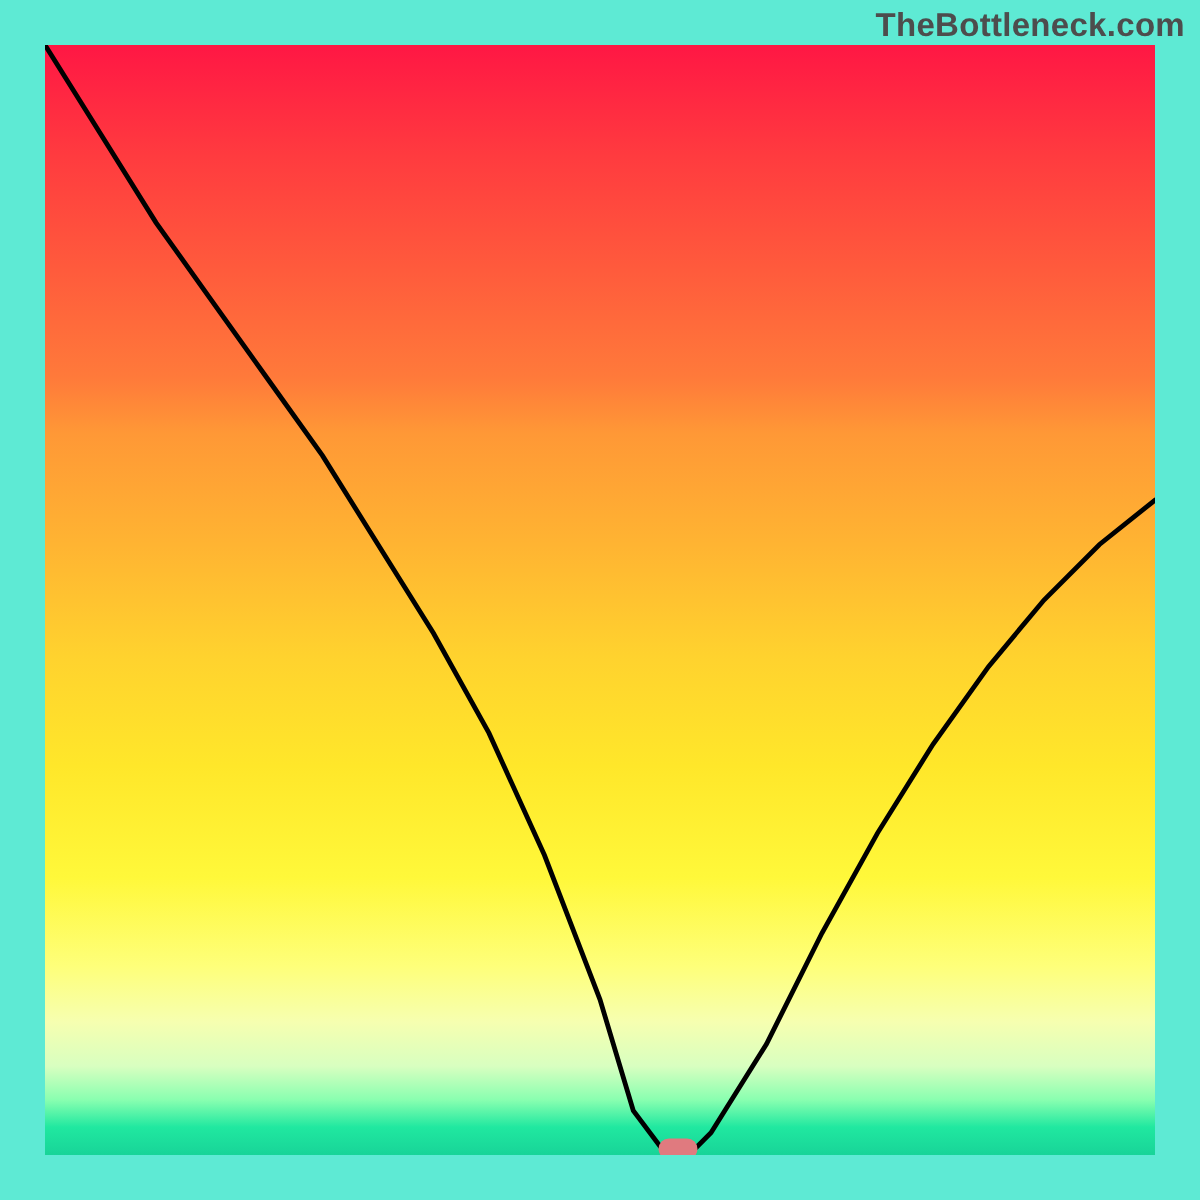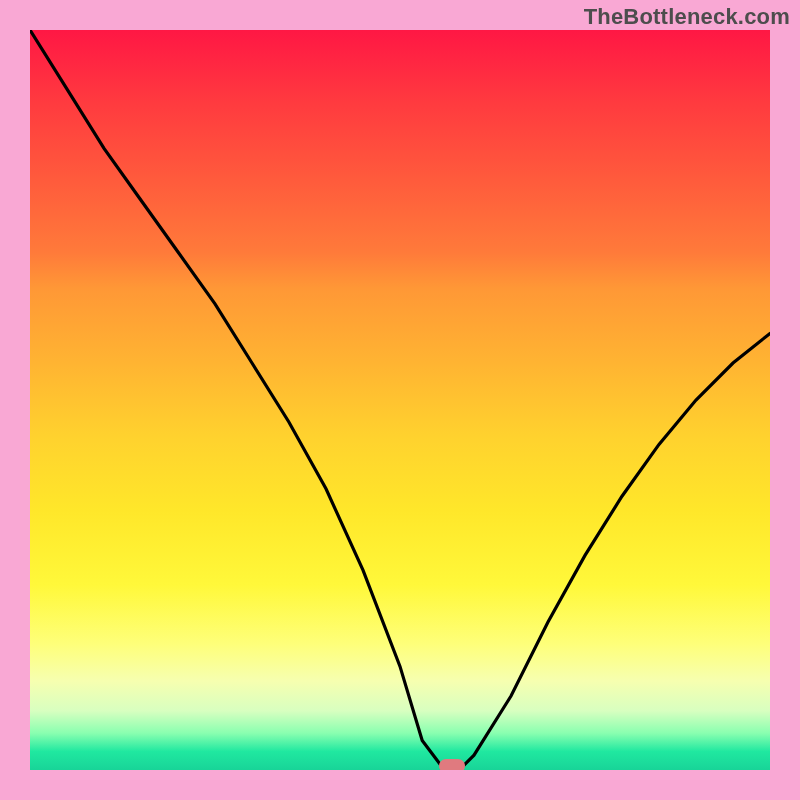--- a/index.html
+++ b/index.html
@@ -8,21 +8,21 @@
     width: 800px;
     height: 800px;
     background: #000;
     font-family: Arial, Helvetica, sans-serif;
     overflow: hidden;
   }
   .frame {
     position: relative;
     width: 800px;
     height: 800px;
-    background: #f9a8d4;
+    background: #5eead4;
   }
   .watermark {
     position: absolute;
     top: 4px;
     right: 10px;
     color: #4d4d4d;
     font-size: 22px;
     font-weight: 600;
     letter-spacing: 0.2px;
     z-index: 5;

